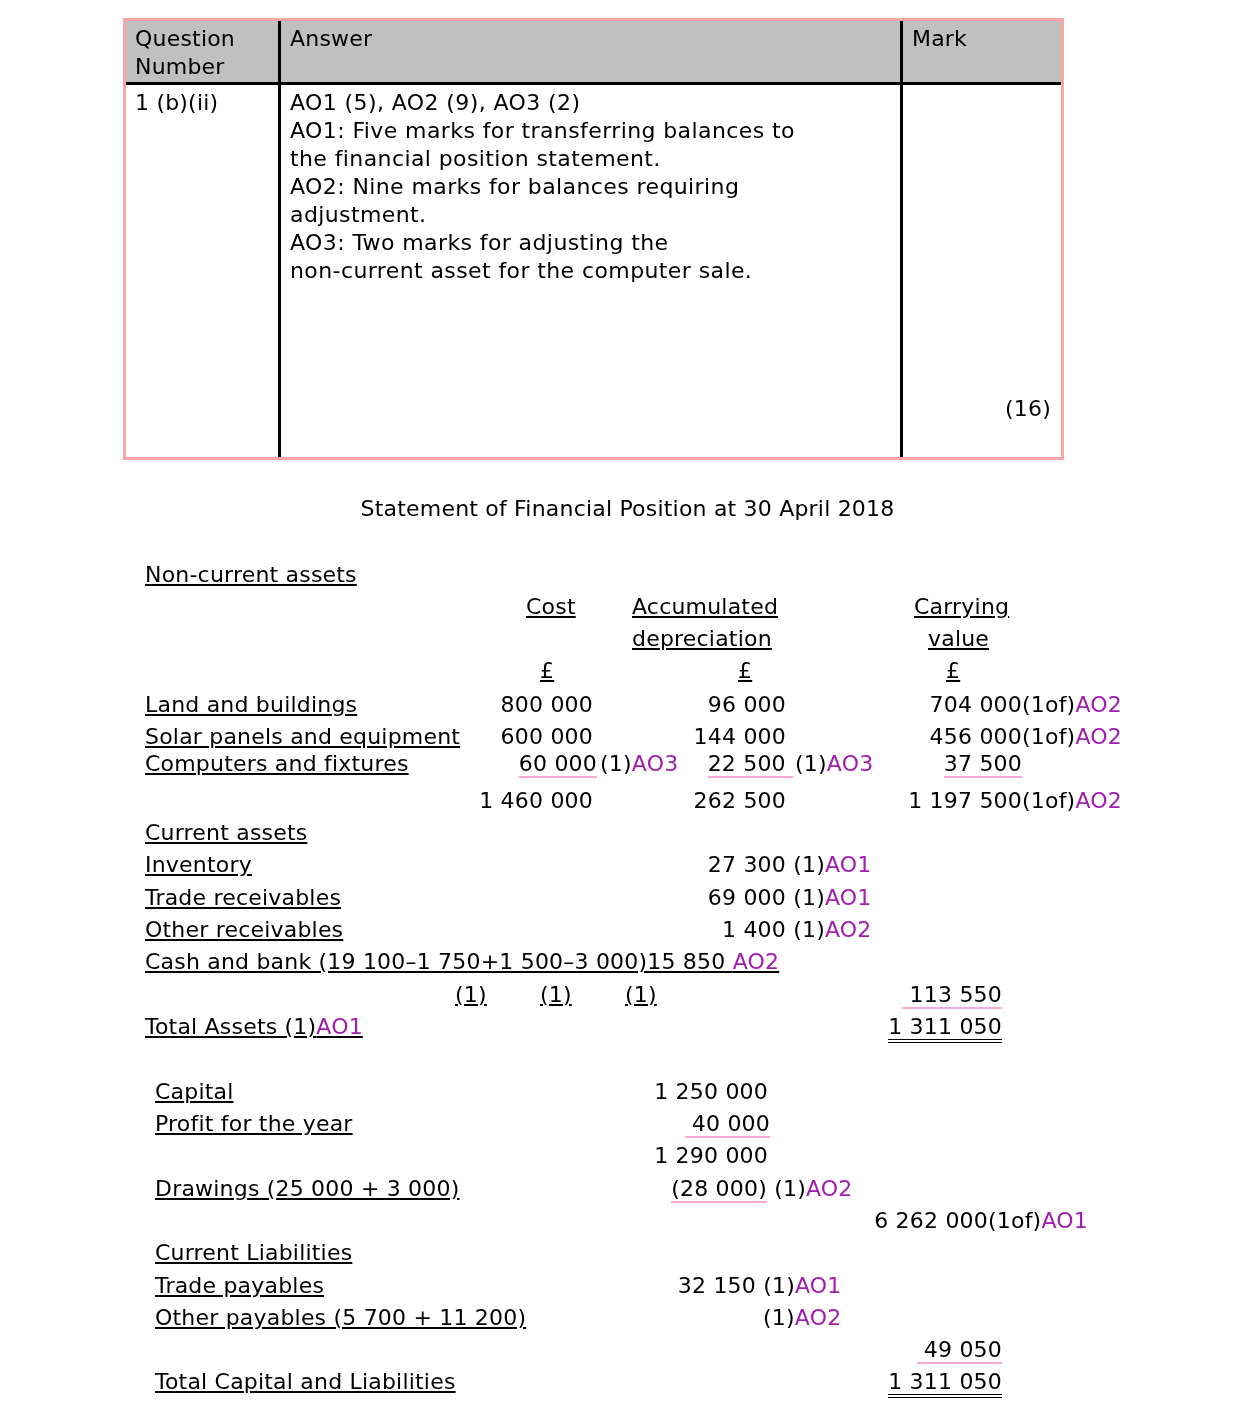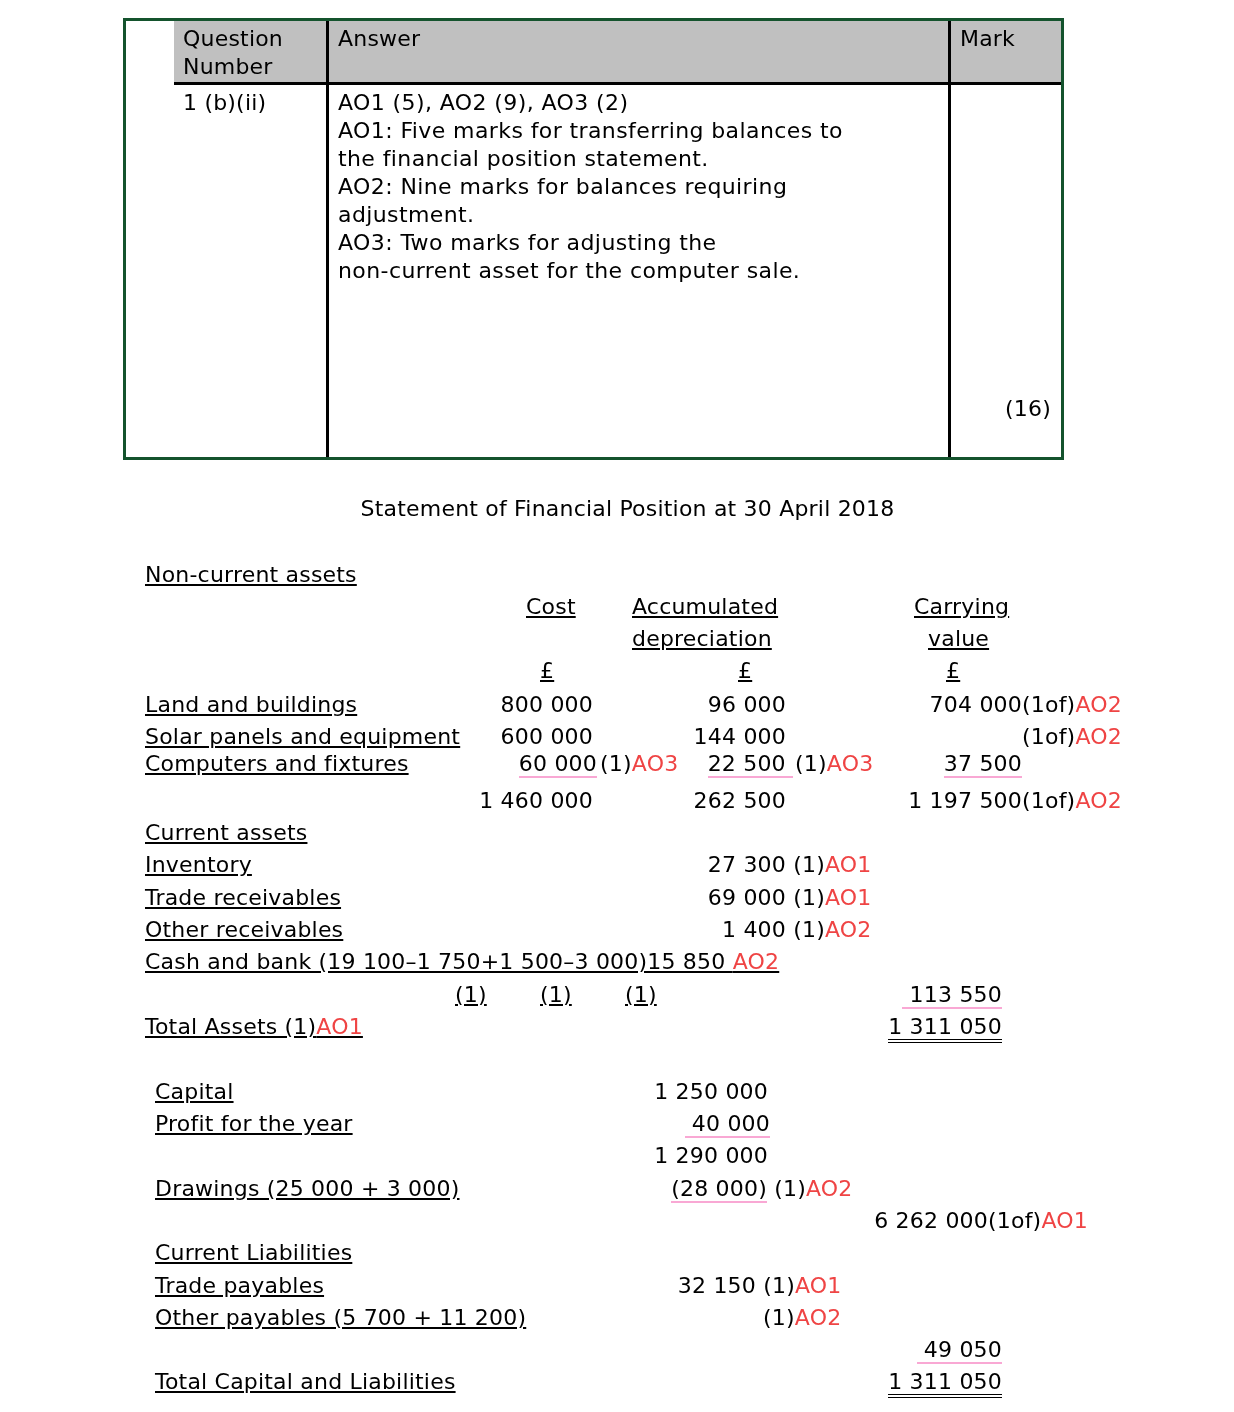--- a/index.html
+++ b/index.html
@@ -4,36 +4,36 @@
 <style>
   html,body{margin:0;padding:0;background:#ffffff;}
   .page{
     position:relative;width:1234px;height:1412px;background:#ffffff;
     font-family:"DejaVu Sans","Liberation Sans",sans-serif;
     font-size:22px;color:#000;letter-spacing:0.2px;
   }
   
   .ms-table{
     position:absolute;left:123px;top:18px;width:941px;height:442px;
-    border:3px solid #14532d;box-sizing:border-box;
-    display:grid;grid-template-columns:155px 622px 1fr;grid-template-rows:64px 1fr;padding-left:48px;
+    border:3px solid #fca5a5;box-sizing:border-box;
+    display:grid;grid-template-columns:155px 622px 1fr;grid-template-rows:64px 1fr;
   }
   .ms-cell{box-sizing:border-box;padding:4px 9px;line-height:28px;}
   .ms-head{background:#c0c0c0;border-bottom:3px solid #000;white-space:pre-line;}
   .ms-bl{border-right:3px solid #000;}
   .ms-answer{white-space:pre-line;letter-spacing:0.4px;}
   .ms-mark-cell{position:relative;}
   .ms-mark-val{position:absolute;right:10px;top:310px;white-space:pre;}
   
   .ln{position:absolute;left:0;width:1234px;height:32px;line-height:30px;}
   .lbl{position:absolute;white-space:pre;text-decoration:underline;}
   .col{position:absolute;left:0;text-align:right;white-space:pre;display:block;}
   .col span{display:inline;}
   .suf{position:absolute;white-space:pre;}
-  .red{color:#ef4444;}
+  .red{color:#a21caf;}
   .u{border-bottom:2px solid #f9a8d4;padding-bottom:0;}
   .uu{border-bottom:4px double #000;padding-bottom:0;}
   .title{position:absolute;left:145px;top:496px;width:965px;text-align:center;}
 </style>
 </head>
 <body>
 
 <div class="page">
 
   <div class="ms-table">
@@ -80,20 +80,21 @@
     <span class="col" style="width:593px">800 000</span>
     <span class="col" style="width:786px">96 000</span>
     <span class="col" style="width:1022px">704 000</span>
     <span class="suf" style="left:1022px"><span>(1of)</span><span class="red">AO2</span></span>
   </div>
 
   <div class="ln" style="top:722px">
     <span class="lbl" style="left:145px">Solar panels and equipment</span>
     <span class="col" style="width:593px">600 000</span>
     <span class="col" style="width:786px">144 000</span>
+    <span class="col" style="width:1022px">456 000</span>
     <span class="suf" style="left:1022px"><span>(1of)</span><span class="red">AO2</span></span>
   </div>
 
   <div class="ln" style="top:749px">
     <span class="lbl" style="left:145px">Computers and fixtures</span>
     <span class="col" style="width:597px"><span class="u">60 000</span></span>
     <span class="suf" style="left:600px"><span>(1)</span><span class="red">AO3</span></span>
     <span class="col" style="width:793px"><span class="u">22 500 </span></span>
     <span class="suf" style="left:795px"><span>(1)</span><span class="red">AO3</span></span>
     <span class="col" style="width:1022px"><span class="u">37 500</span></span>

